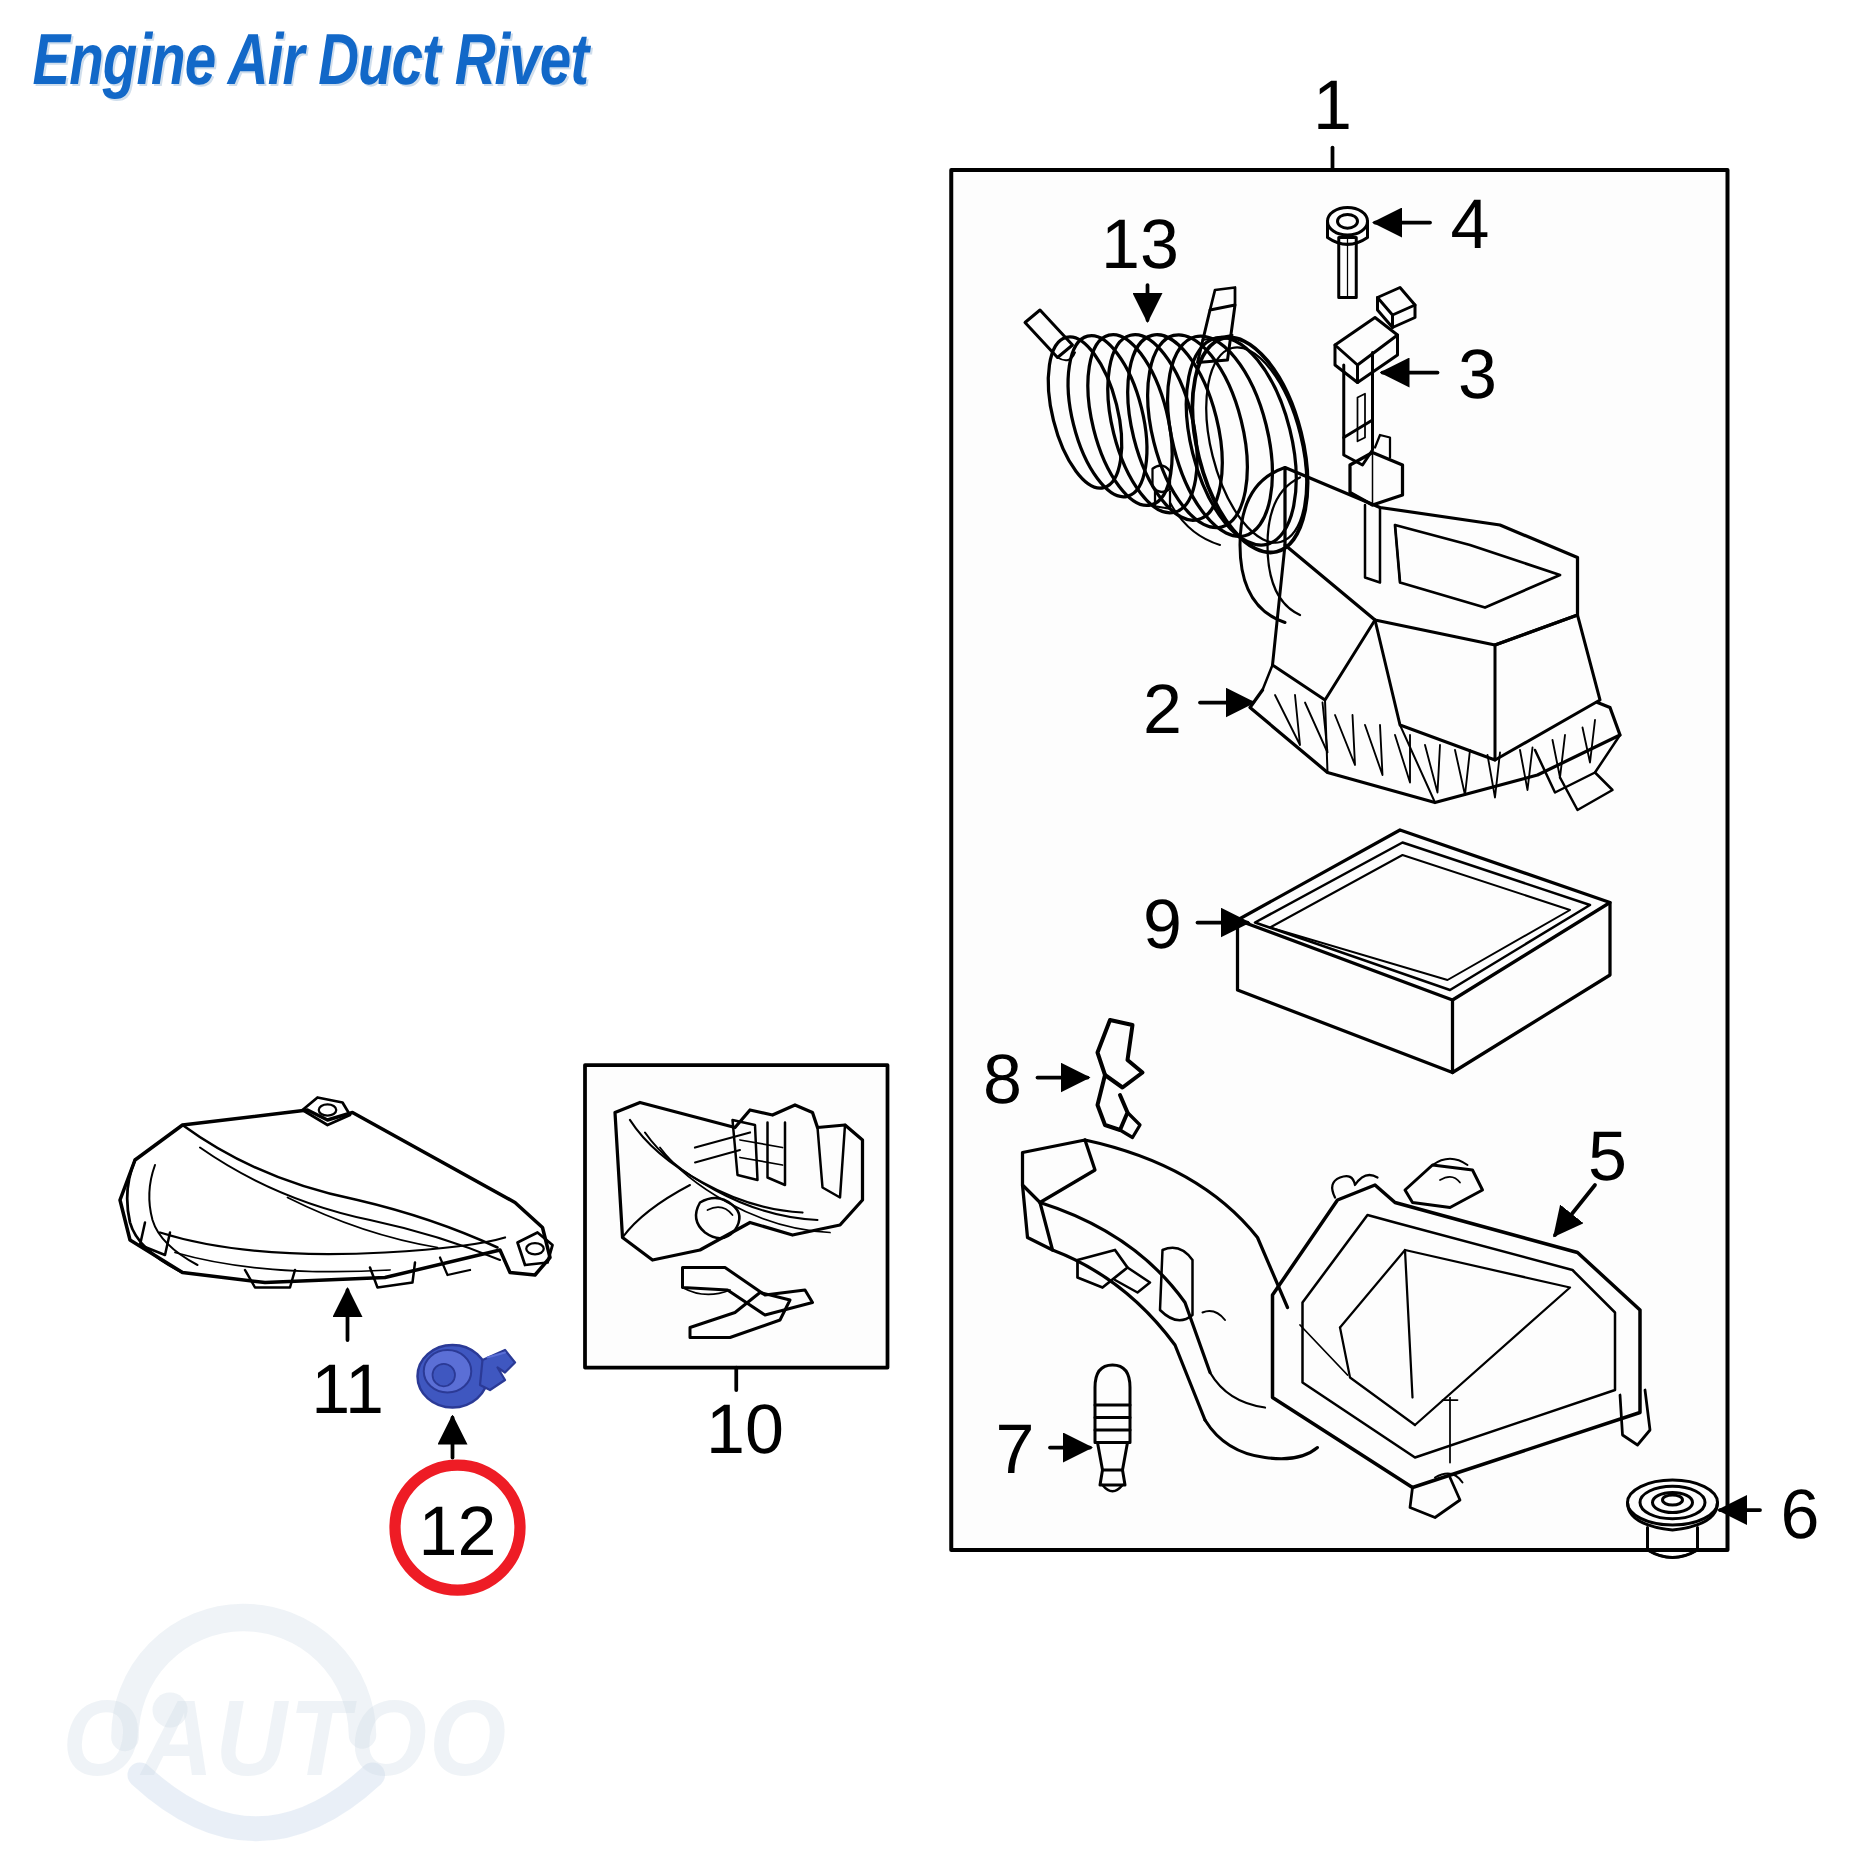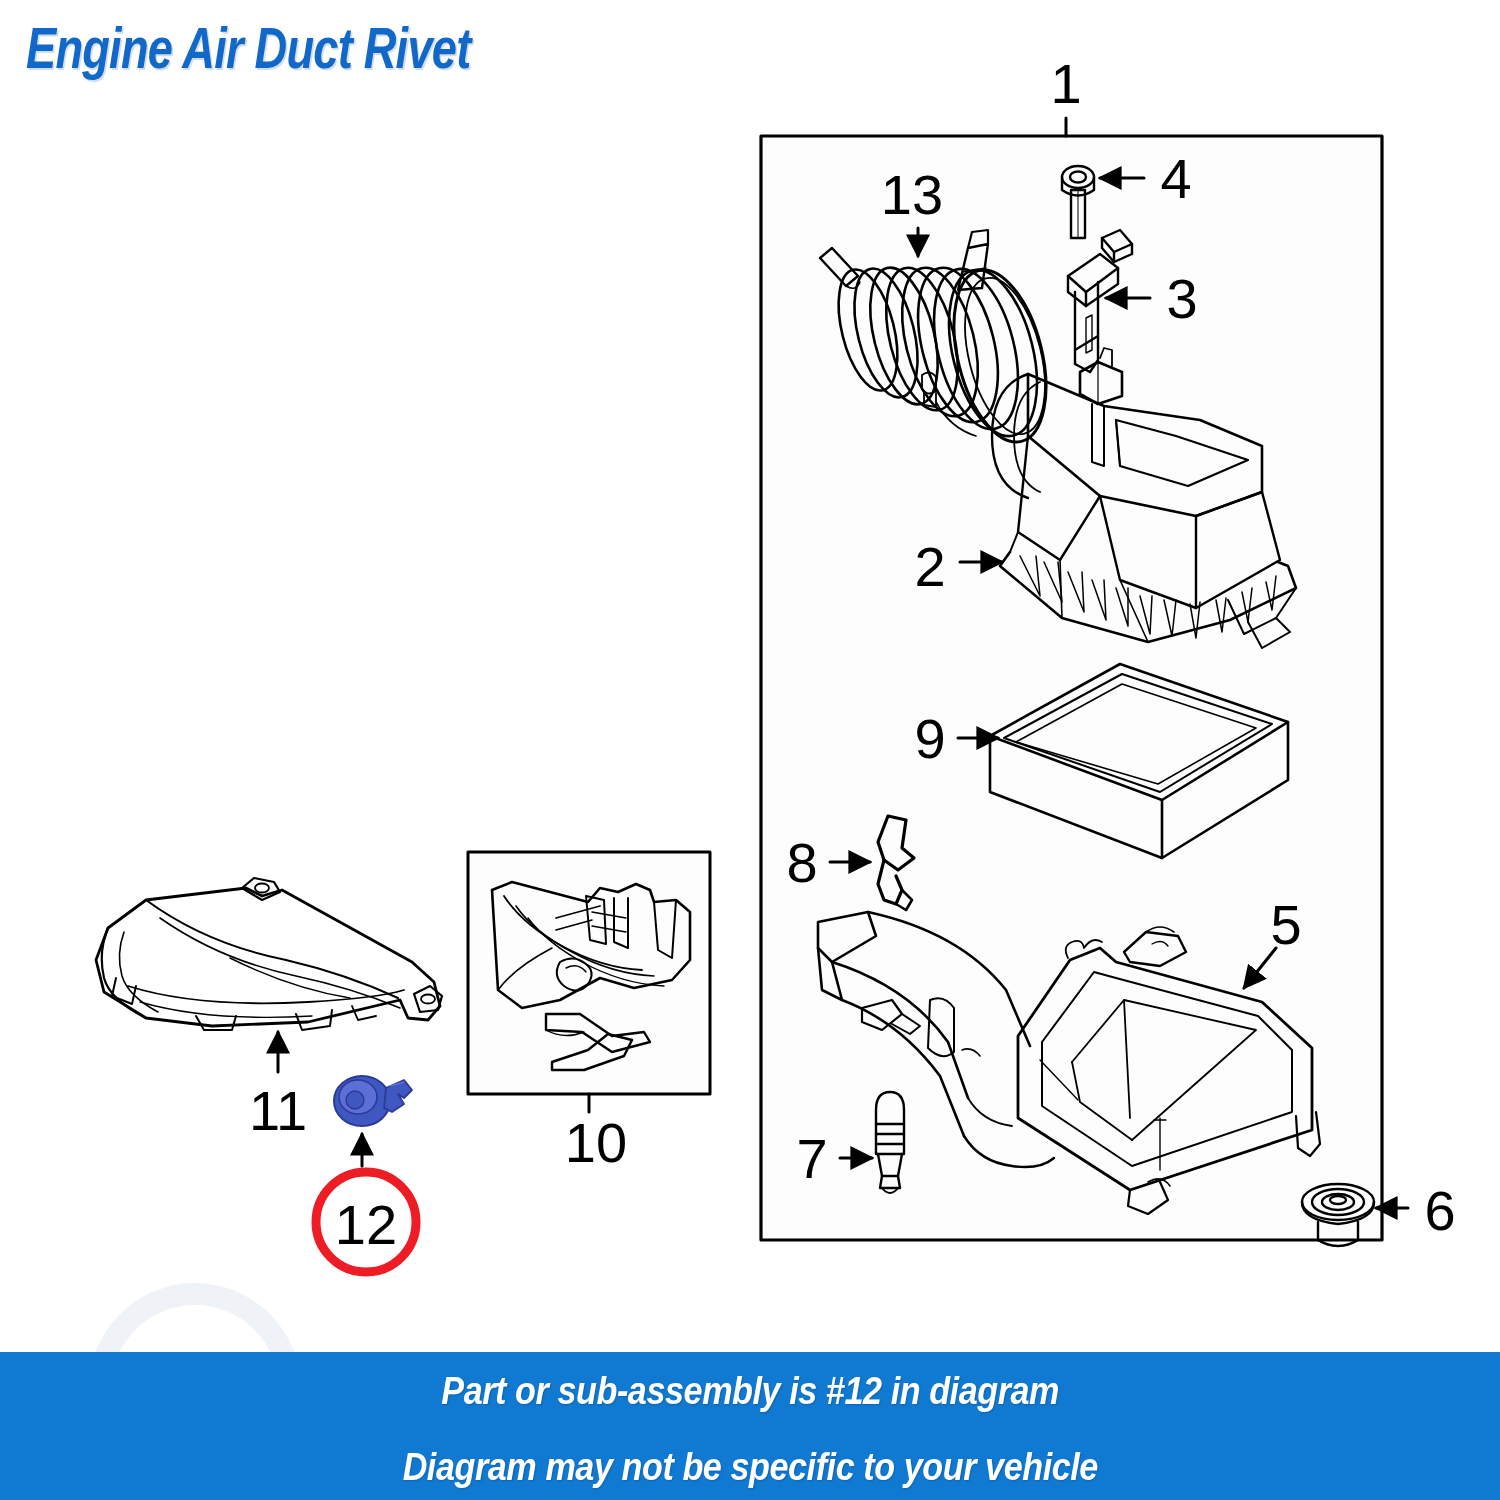--- a/index.html
+++ b/index.html
@@ -374,18 +374,14 @@
       <text class="num-label" x="812" y="1178" text-anchor="middle">7</text>
       <text class="num-label" x="802" y="882" text-anchor="middle">8</text>
       <text class="num-label" x="930" y="758" text-anchor="middle">9</text>
       <text class="num-label" x="596" y="1162" text-anchor="middle">10</text>
       <text class="num-label" x="278" y="1130" text-anchor="middle">11</text>
       <text class="num-label" x="366" y="1244" text-anchor="middle">12</text>
       <text class="num-label" x="912" y="214" text-anchor="middle">13</text>
     </g>
   </svg>
 
-  <div id="banner">
-    <div class="line line1"><span>Part or sub-assembly is #12 in diagram</span></div>
-    <div class="line line2"><span>Diagram may not be specific to your vehicle</span></div>
-  </div>
 
 </div>
 
 </body></html>

